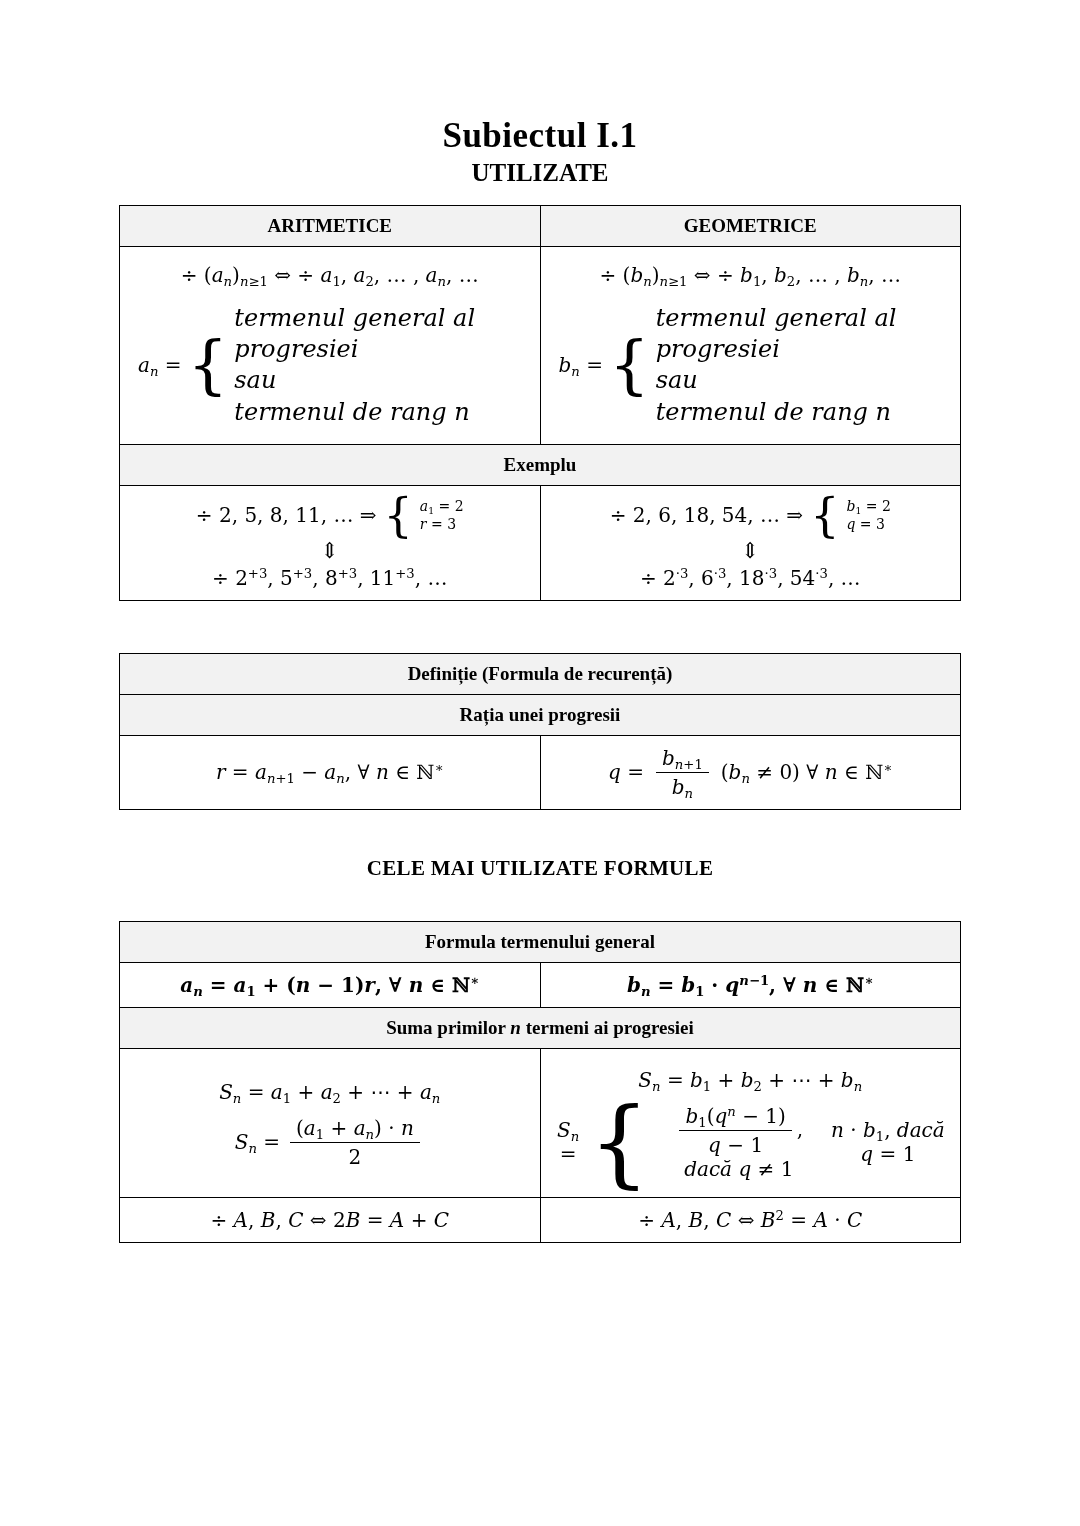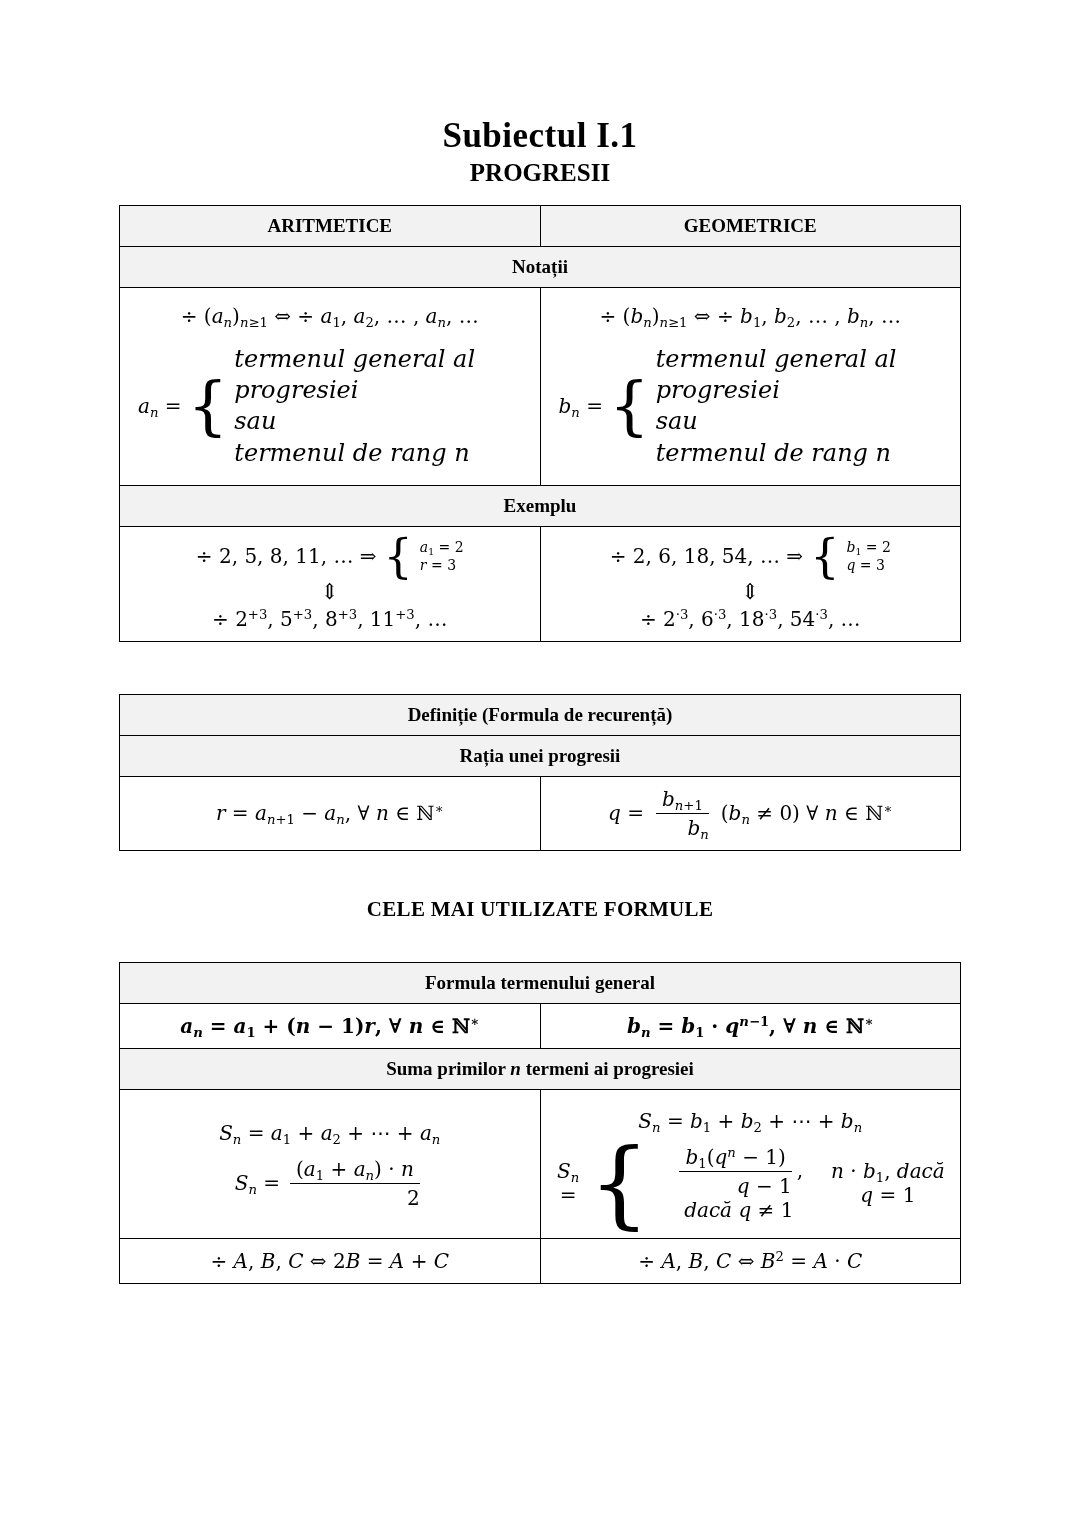--- a/index.html
+++ b/index.html
@@ -20,47 +20,44 @@
   sup{font-size:66%;vertical-align:0.5em;line-height:0}
   .brace{font-family:"DejaVu Serif",serif;font-weight:400;line-height:.85;display:inline-block}
   .brace.md{font-size:46px}
   .brace.lg{font-size:64px}
   .brace.xl{font-size:96px;line-height:.8}
   .defwrap{display:flex;align-items:center;justify-content:flex-start;gap:6px;margin-top:16px;text-align:left;padding-left:6px}
   .defcol{flex:1;text-align:left;font-style:italic;font-family:"DejaVu Serif",serif;font-size:24px;line-height:1.3}
   .exline{display:flex;align-items:center;justify-content:center;gap:7px}
   .excol{text-align:left;font-family:"DejaVu Serif",serif;font-size:14px;line-height:1.3}
   .arrow{font-size:22px;margin:3px 0;font-family:"DejaVu Serif",serif}
-  .frac{display:inline-flex;flex-direction:column;align-items:flex-end;vertical-align:middle;margin:0 5px}
+  .frac{display:inline-flex;flex-direction:column;align-items:center;vertical-align:middle;margin:0 5px}
   .frac .num{border-bottom:1.7px solid #000;padding:0 6px 2px}
   .frac .den{padding-top:2px}
   .mid-heading{font-size:21px;font-weight:700;text-align:center;margin-top:46px;letter-spacing:.3px}
   .bold{font-weight:700}
   .bold .math{font-weight:700}
   .sumline{margin:3px 0}
   .caserow{display:flex;align-items:center;justify-content:center;gap:5px;margin-top:12px}
   .casecol{display:flex;flex-direction:row;align-items:center;gap:5px}
   .tallcell{padding-top:16px;padding-bottom:16px}
 </style>
 </head>
 <body>
 
 <div class="page">
 
   <div class="title">Subiectul I.1</div>
-  <div class="subtitle">PROGRESII</div>
+  <div class="subtitle">UTILIZATE</div>
 
   <table class="t1">
     <tbody>
         <tr>
       <th>ARITMETICE</th>
       <th>GEOMETRICE</th>
-    </tr>
-    <tr>
-      <th colspan="2">Notații</th>
     </tr>
     <tr>
       <td class="tallcell">
         <div class="math">÷ (<i>a<sub>n</sub></i>)<sub><i>n</i>≥1</sub>  ⇔ ÷  <i>a</i><sub>1</sub>, <i>a</i><sub>2</sub>, … , <i>a<sub>n</sub></i>, …</div>
         <div class="defwrap">
           <span class="math"><i>a<sub>n</sub></i> =</span>
           <span class="brace lg">{</span>
           <div class="defcol">
             <div>termenul general al progresiei</div>
             <div>sau</div>

